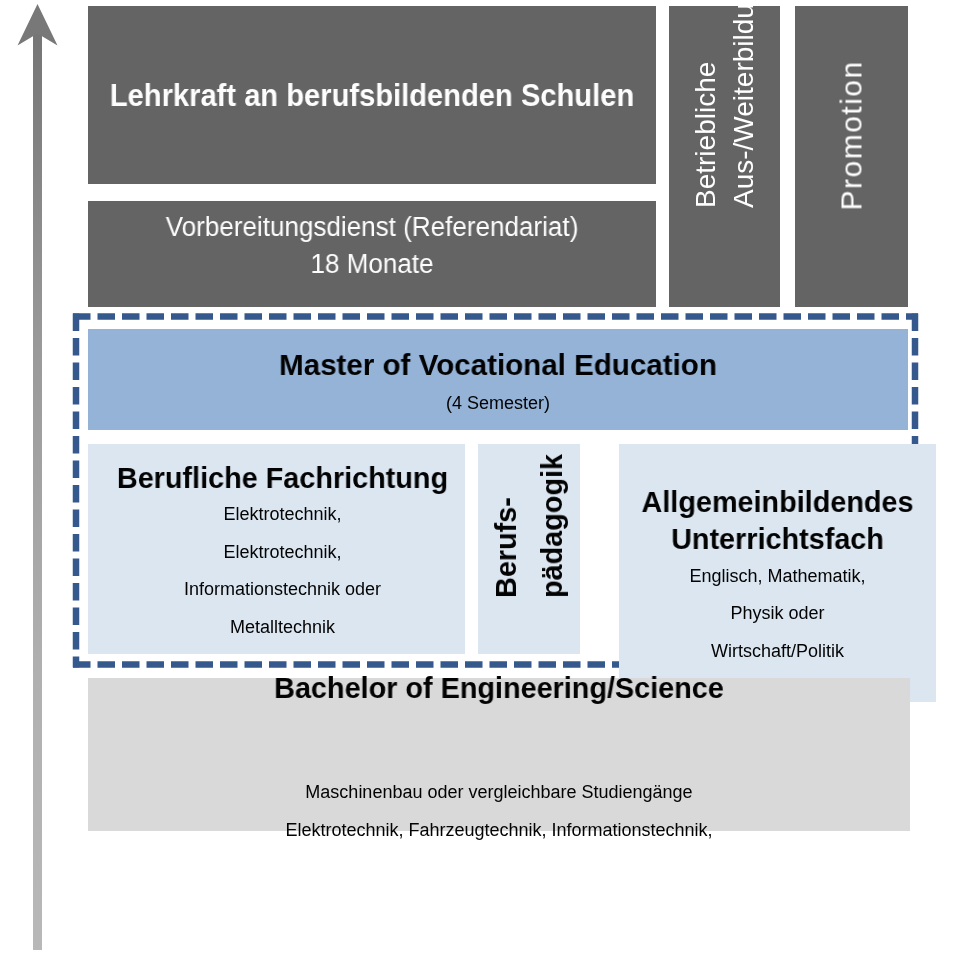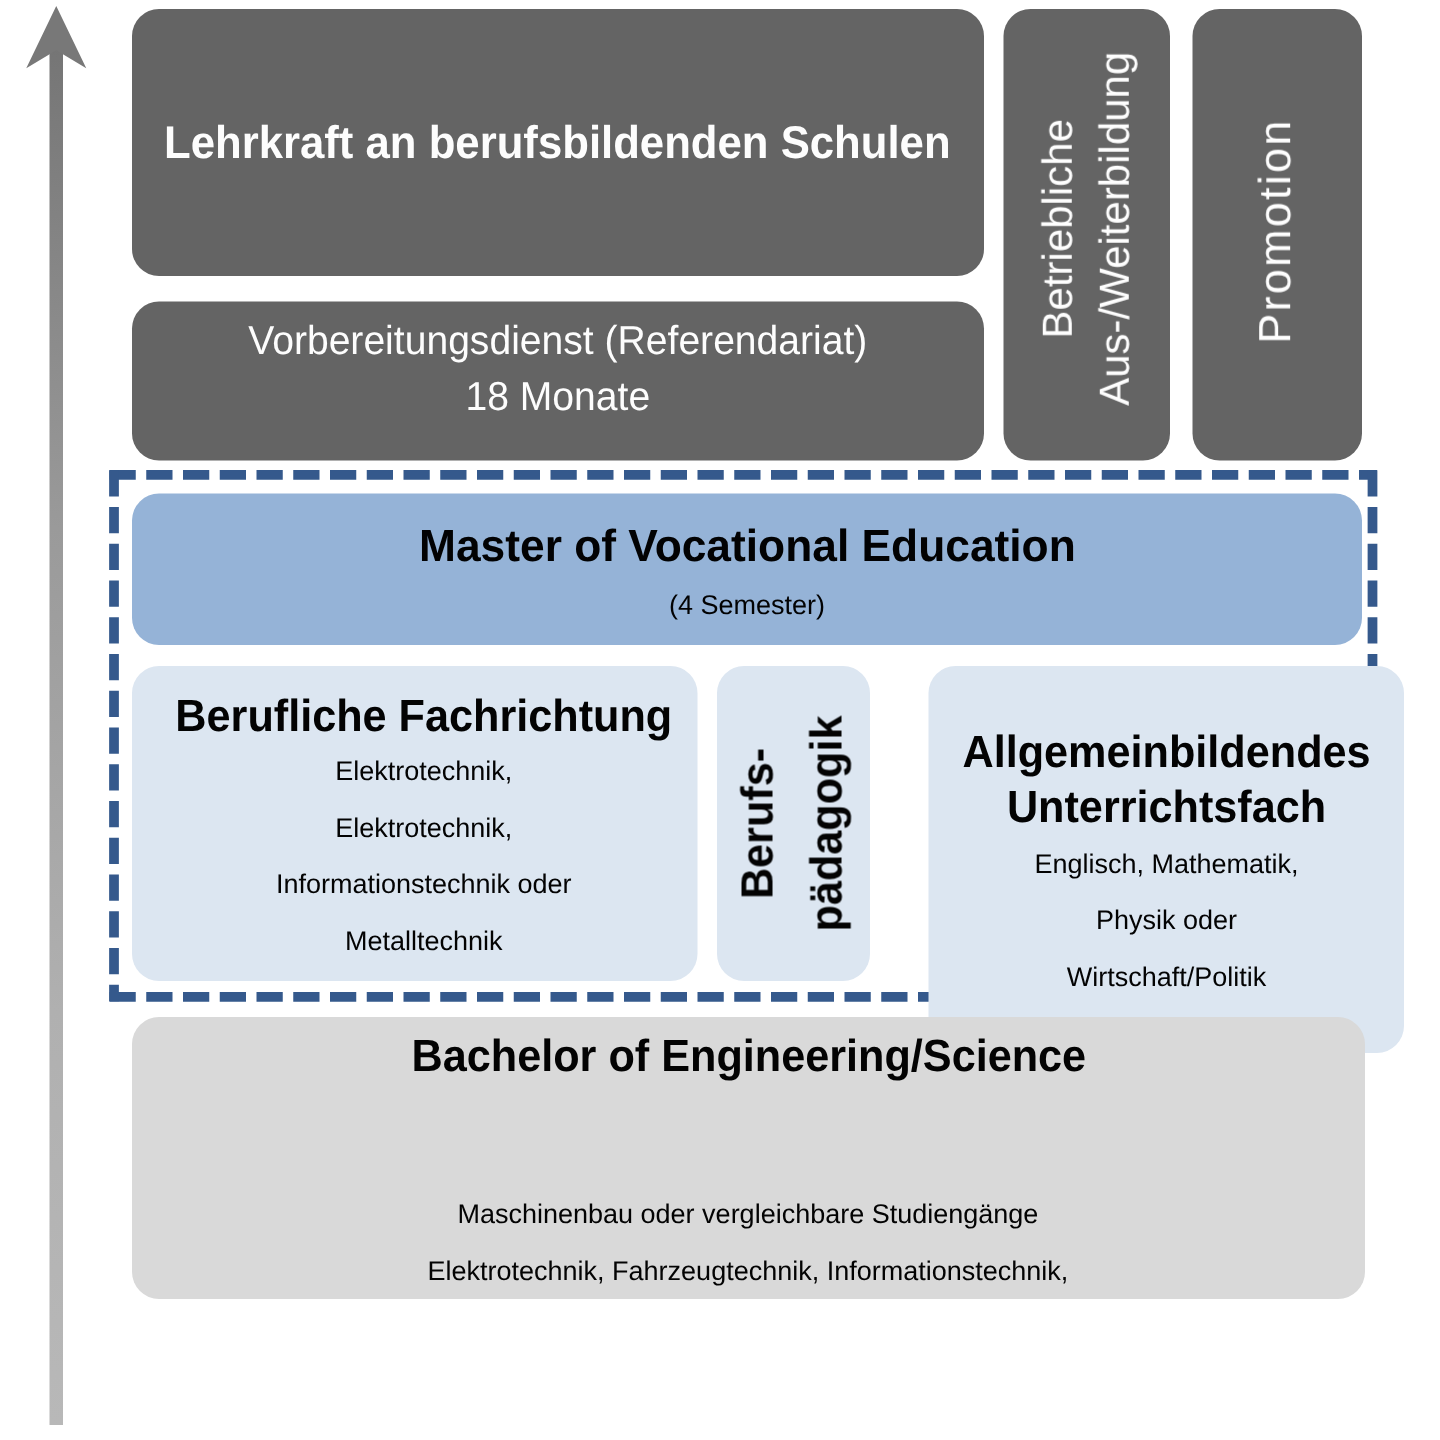--- a/index.html
+++ b/index.html
@@ -4,42 +4,42 @@
 <style>
   html, body { margin: 0; padding: 0; background: #ffffff; }
   #canvas {
     position: relative;
     width: 960px; height: 960px;
     background: #ffffff;
     overflow: hidden;
     font-family: "Liberation Sans", sans-serif;
   }
   .t-big, .t-title, .t-body, .t-bodyl, .rot { will-change: transform; }
-  .box { position: absolute; display: flex; align-items: center; justify-content: center; flex-direction: column; text-align: center; border-radius: 18px; }
+  .box { position: absolute; display: flex; justify-content: center; flex-direction: column; text-align: center; }
   .dark  { background: #646464; color: rgba(255,255,255,0.99); }
   .blue  { background: #95b3d7; color: rgba(0,0,0,0.99); }
   .lightblue { background: #dce6f1; color: rgba(0,0,0,0.99); }
   .gray  { background: #d9d9d9; color: rgba(0,0,0,0.99); }
   .lightgray { background: #f2f2f2; color: rgba(0,0,0,0.99); }
 
   .t-big    { font-size: 30.5px; font-weight: bold; line-height: 40px; white-space: nowrap; transform: scaleX(0.955); }
   .t-title  { font-size: 30px; font-weight: bold; line-height: 38px; transform: scaleX(0.96); white-space: nowrap; }
   .t-body   { font-size: 27px; font-weight: normal; line-height: 36.5px; transform: scaleX(0.965); white-space: nowrap; }
   .t-bodyl  { font-size: 18px; font-weight: normal; line-height: 37.5px; white-space: nowrap; }
 
   
   #box-lehrkraft        { left: 88px; top: 6px;   width: 568px; height: 178px; }
   #box-vorbereitung     { left: 88px; top: 201px; width: 568px; height: 106px; }
   #box-betrieblich      { left: 669px; top: 6px;  width: 111px; height: 301px; }
   #box-promotion        { left: 795px; top: 6px;  width: 113px; height: 301px; }
   #box-master           { left: 88px; top: 329px; width: 820px; height: 101px; padding-top: 0; }
   #box-fachrichtung     { left: 88px; top: 444px; width: 377px; height: 210px; padding-left: 12px; }
   #box-berufspaedagogik { left: 478px; top: 444px; width: 102px; height: 210px; }
   #box-unterrichtsfach  { left: 591px; top: 444px; width: 317px; height: 258px; margin-left: 28px; }
-  #box-bachelor         { left: 88px; top: 678px; width: 822px; height: 188px; gap: 48px; }
+  #box-bachelor         { left: 88px; top: 678px; width: 822px; height: 153px; gap: 48px; }
   #box-berufsausbildung { left: 88px; top: 850px; width: 823px; height: 100px; }
 
   .rot { white-space: nowrap; }
   #box-betrieblich .rot { transform: rotate(-90deg); font-size: 28px; line-height: 37.5px; font-weight: normal; position: relative; top: -4px; }
   #box-promotion   .rot { transform: rotate(-90deg); font-size: 30px; letter-spacing: 1.5px; line-height: 30px; font-weight: normal; position: relative; top: -3px; }
   #box-berufspaedagogik .rot { transform: rotate(-90deg) scaleX(0.96); font-size: 30px; line-height: 46px; font-weight: bold; }
 
   #box-master .t-title { line-height: 39px; transform: scaleX(0.985); }
   #box-master .t-bodyl { line-height: 38px; }
   #box-master { padding-top: 7px; box-sizing: border-box; }

